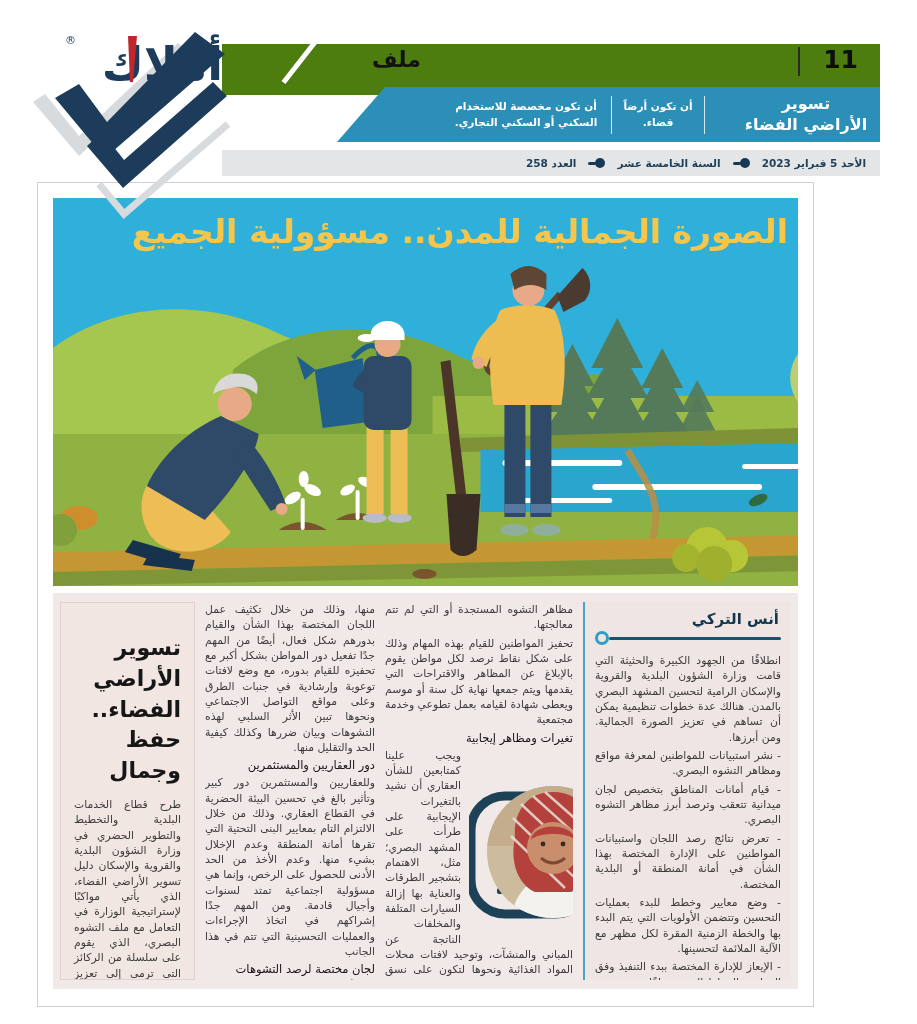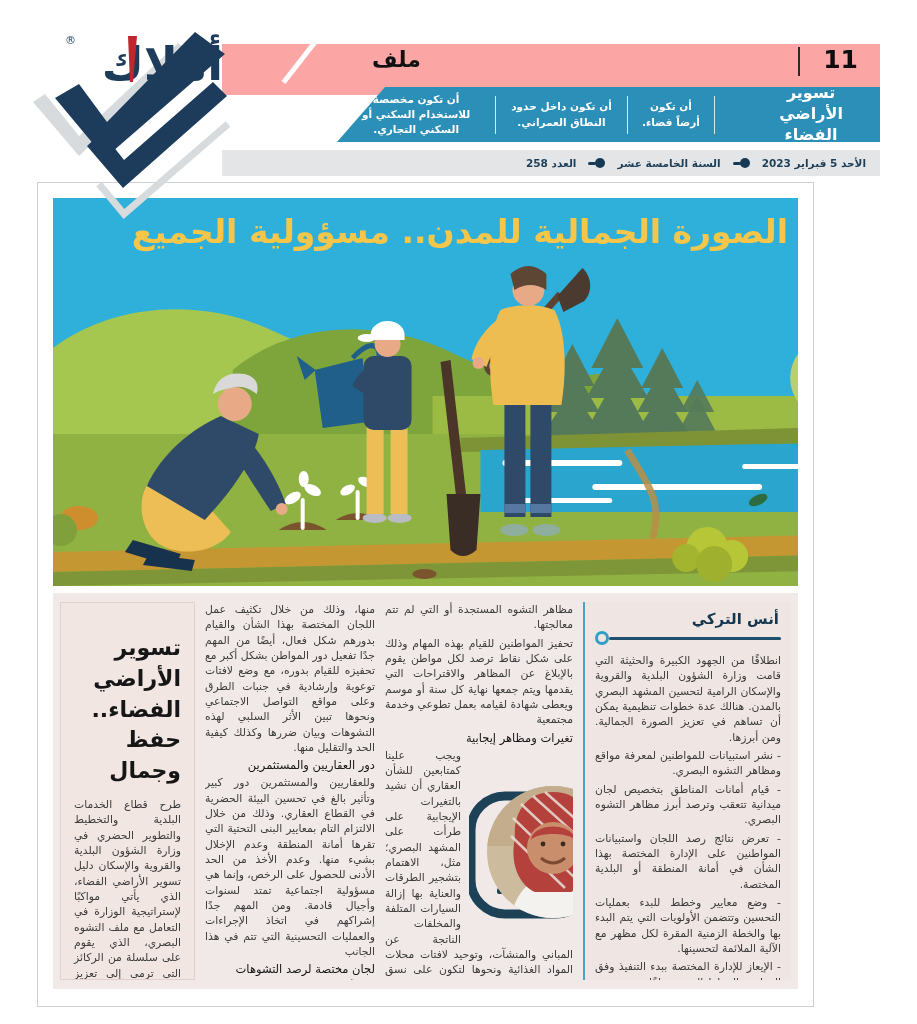--- a/index.html
+++ b/index.html
@@ -1,19 +1,19 @@
 <!DOCTYPE html>
 <html lang="ar"><head>
 <meta charset="utf-8">
 <style>
   html,body{margin:0;padding:0;}
   .page{position:relative;width:917px;height:1024px;background:#ffffff;overflow:hidden;
         font-family:"DejaVu Sans",sans-serif;}
   
-  .strip-gray{position:absolute;left:222px;right:37px;top:44px;height:51px;background:#fca5a5;z-index:1;}
+  .strip-gray{position:absolute;left:222px;right:37px;top:44px;height:51px;background:#4d7c0f;z-index:1;}
   .slash{position:absolute;left:297px;top:36px;width:5px;height:52px;background:#ffffff;transform:rotate(38deg);z-index:2;}
   .file-label{position:absolute;left:150px;top:3px;font-size:22px;font-weight:bold;color:#121212;}
   .pg-divider{position:absolute;right:80px;top:3px;width:2px;height:29px;background:#2a2a2a;}
   .page-number{position:absolute;right:22px;top:1px;font-size:25px;font-weight:bold;color:#0d0d0d;}
   .strip-blue{position:absolute;left:337px;right:37px;top:87px;height:55px;background:#2b8fb8;
               clip-path:polygon(48px 0,100% 0,100% 100%,0 100%);
               display:flex;direction:rtl;align-items:center;color:#fff;z-index:1;}
   .bs-sec{display:flex;flex-direction:column;justify-content:center;align-items:center;height:38px;
           padding:0 10px;border-left:1px solid rgba(255,255,255,.8);text-align:center;}
   .bs-sec:last-child{border-left:none;}
@@ -66,23 +66,20 @@
   </div>
   <div class="slash"></div>
 
   <div class="strip-blue">
     <div class="bs-sec bs-topic">
       <span>تسوير</span>
       <span>الأراضي الفضاء</span>
     </div>
     <div class="bs-sec bs-b1">
       <span>أن تكون أرضاً فضاء.</span>
-    </div>
-    <div class="bs-sec bs-b2">
-      <span>أن تكون داخل حدود النطاق العمراني.</span>
     </div>
     <div class="bs-sec bs-b3">
       <span>أن تكون مخصصة للاستخدام السكني أو السكني التجاري.</span>
     </div>
   </div>
 
   <div class="strip-date">
     <span>الأحد 5 فبراير 2023</span>
     <span class="dsep">
         <span class="dash"></span>

